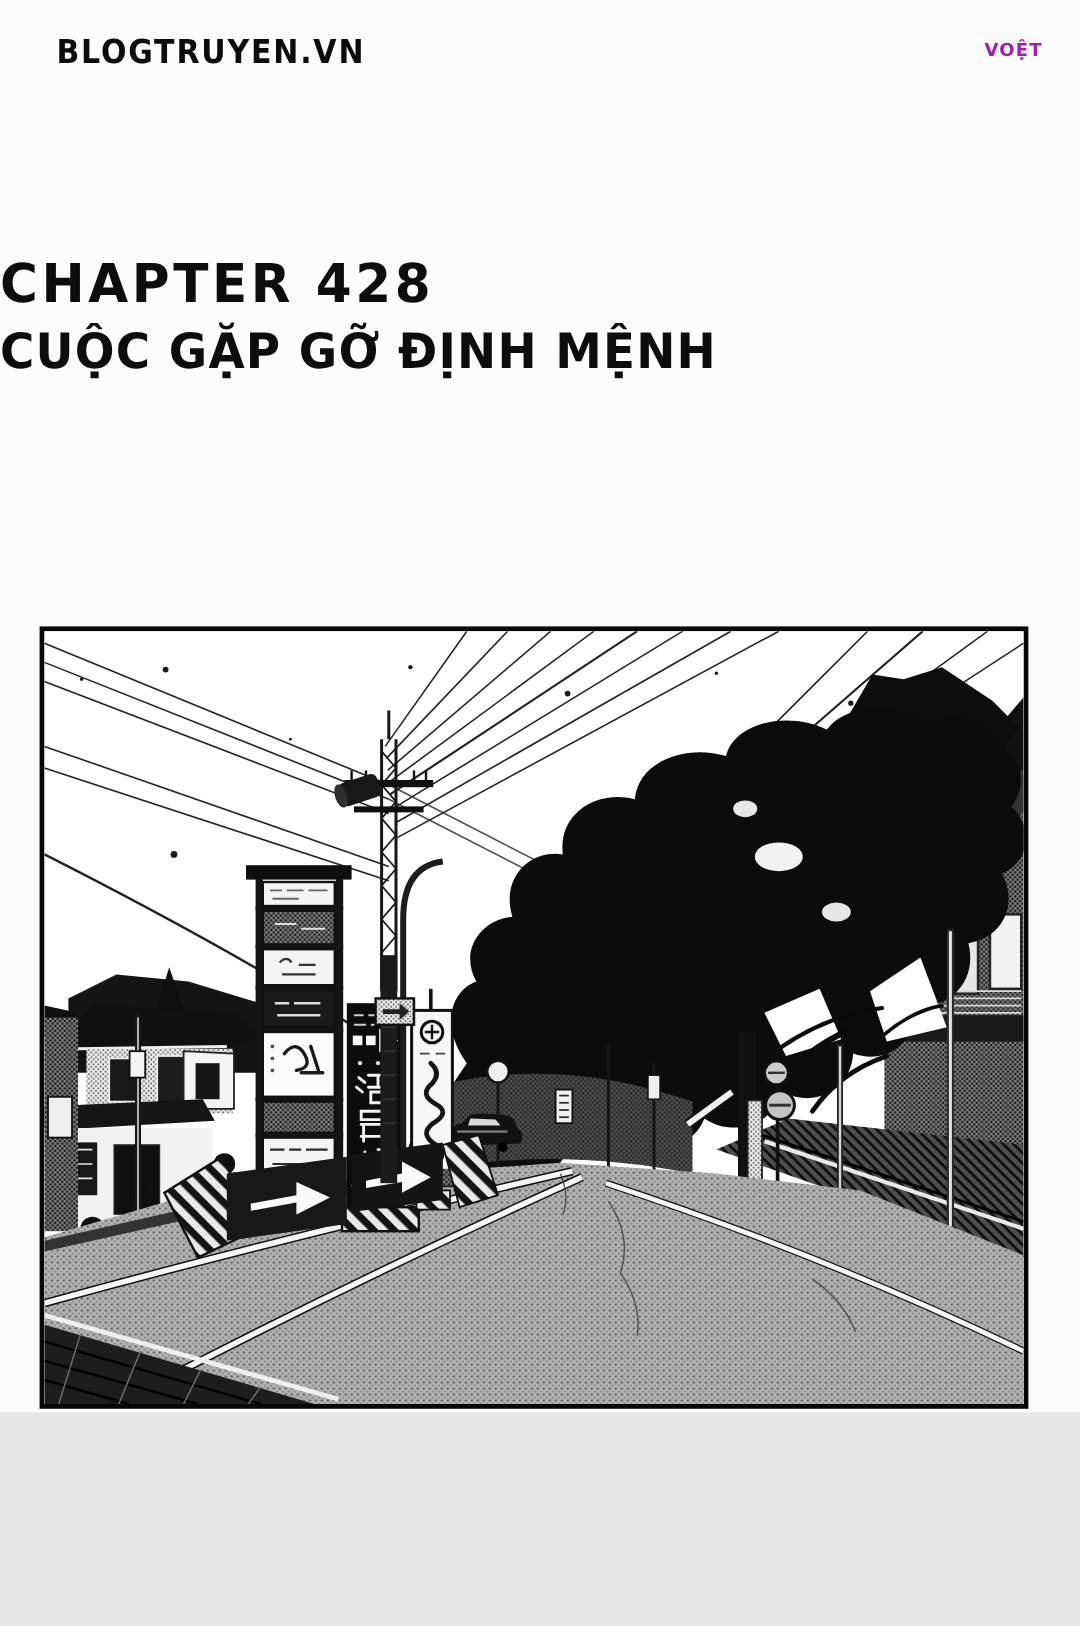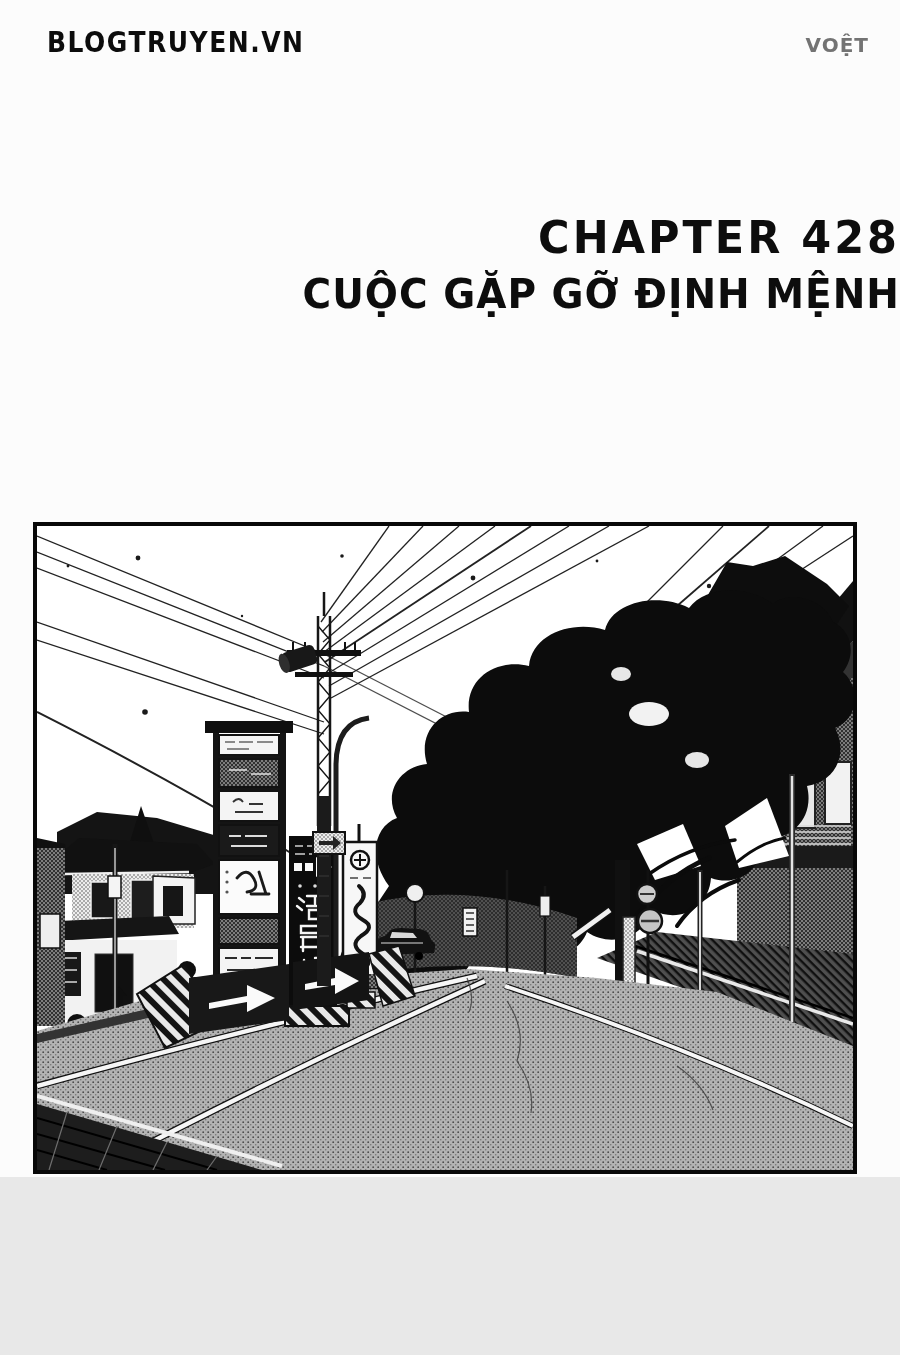--- a/index.html
+++ b/index.html
@@ -6,24 +6,24 @@
   .page{
     position:relative;width:900px;height:1177px;background:#fcfcfc;
     font-family:"DejaVu Sans","Liberation Sans",sans-serif;overflow:hidden;
     margin:0 auto;color:#0d0d0d;
   }
   .brand{
     position:absolute;left:47px;top:27px;font-size:25px;font-weight:bold;
     letter-spacing:1.5px;transform:scaleY(1.1);transform-origin:left top;color:#0c0c0c;
   }
   .watermark{
-    position:absolute;right:31px;top:33px;font-size:20px;font-weight:bold;
-    letter-spacing:1px;color:#737373;
+    position:absolute;right:31px;top:33px;font-size:15px;font-weight:bold;
+    letter-spacing:1px;color:#a21caf;
   }
-  .chapter{position:absolute;left:0;right:0;top:212px;text-align:right;font-weight:bold;}
+  .chapter{position:absolute;left:0;right:0;top:212px;text-align:left;font-weight:bold;}
   .ch-label{font-size:43px;letter-spacing:3px;transform:scaleY(1.04);}
   .ch-title{font-size:39px;letter-spacing:1px;margin-top:9px;transform:scaleY(1.04);}
   .panel{
     position:absolute;left:33px;top:522px;width:824px;height:652px;
     border:4px solid #080808;box-sizing:border-box;background:#ffffff;
   }
   .panel svg{display:block;width:816px;height:644px;}
 </style>
 </head>
 <body>

